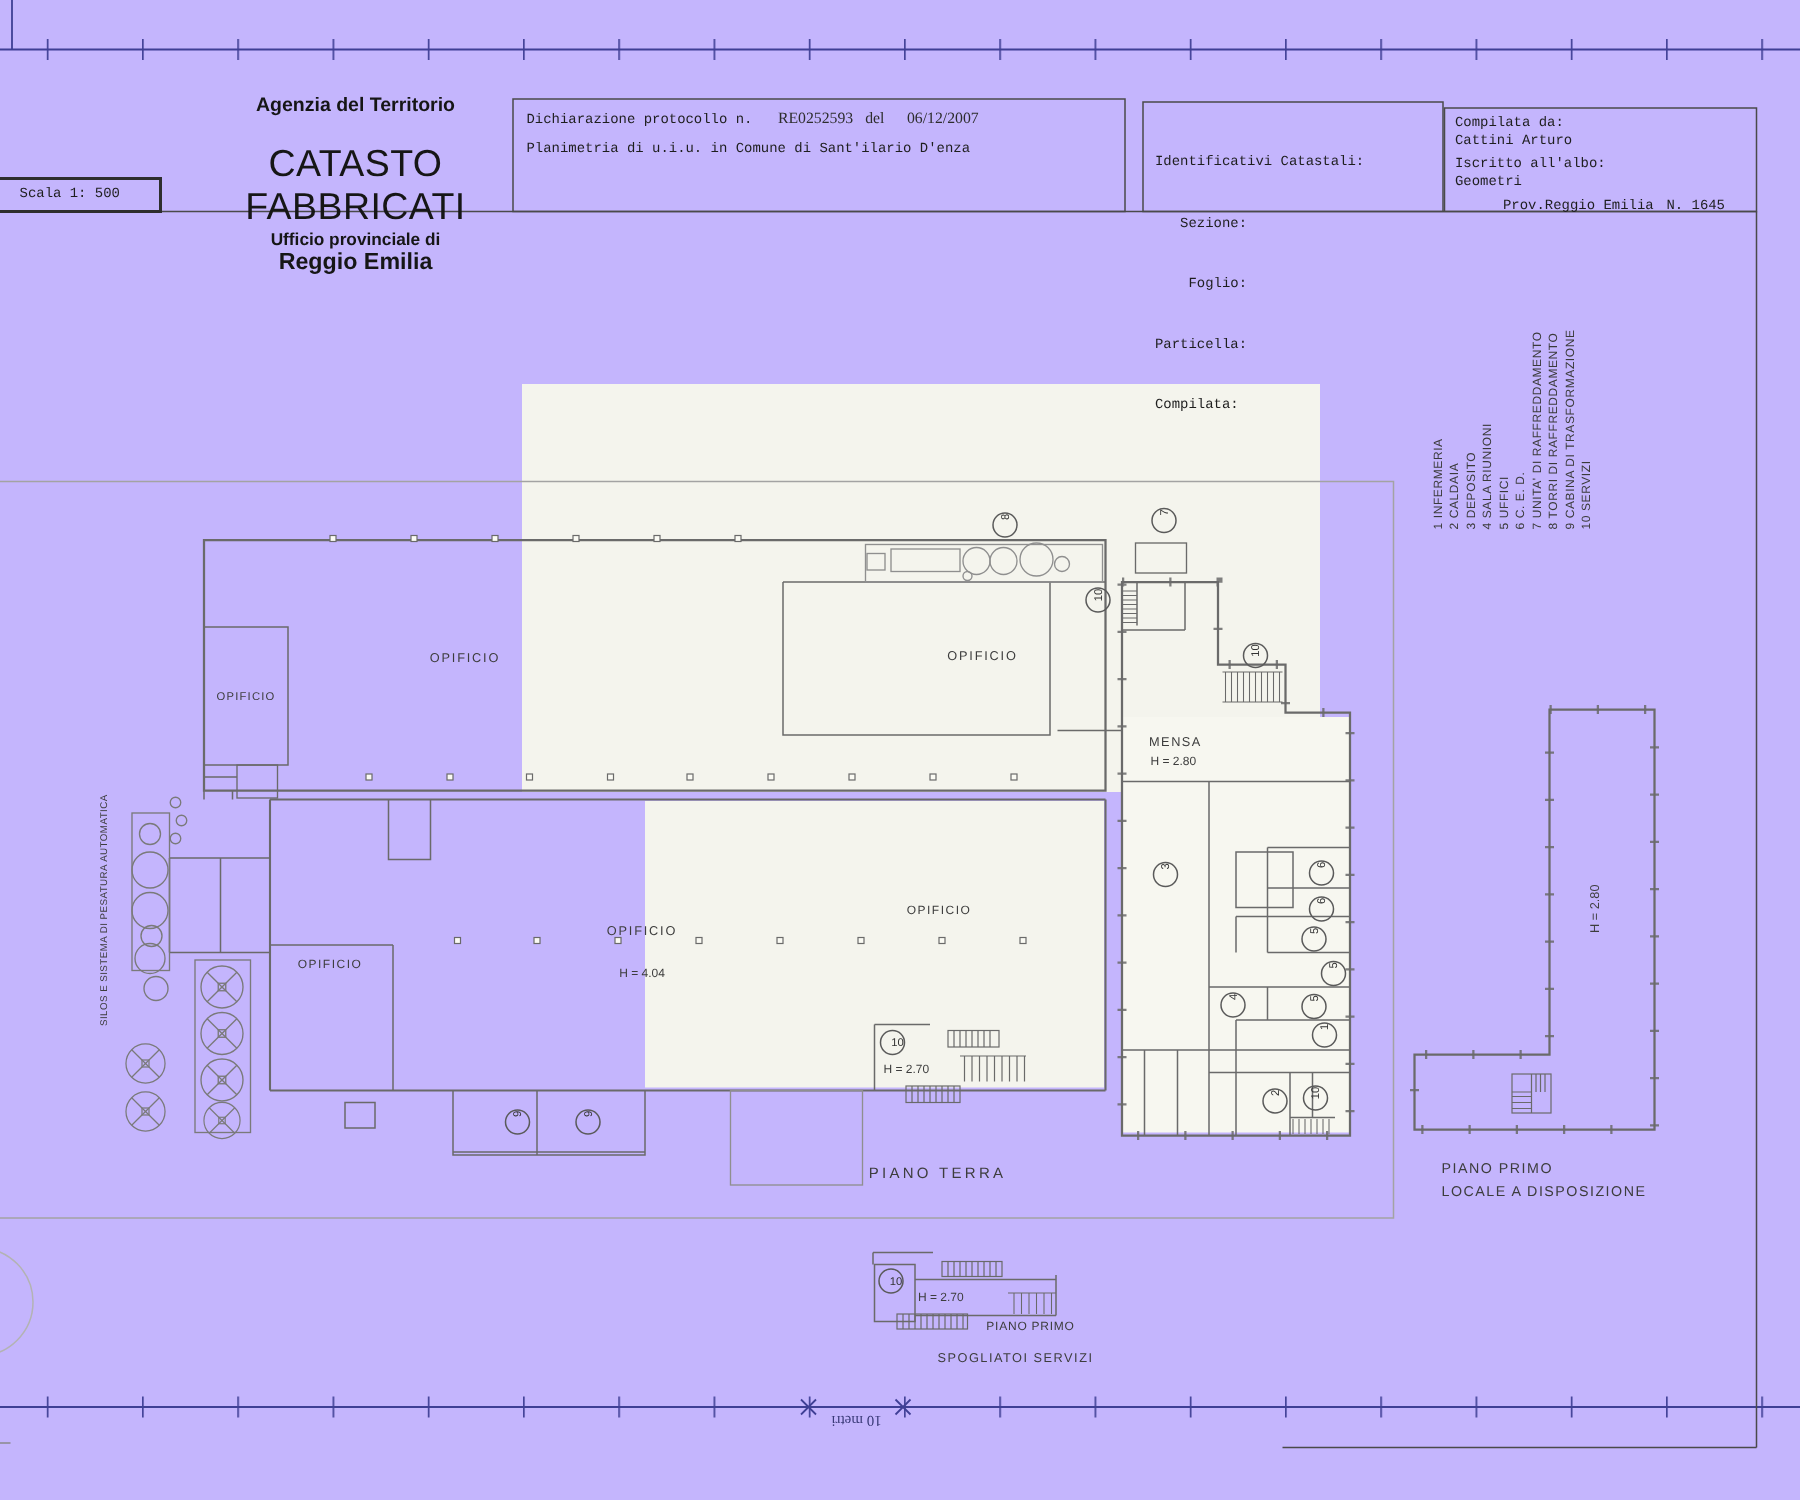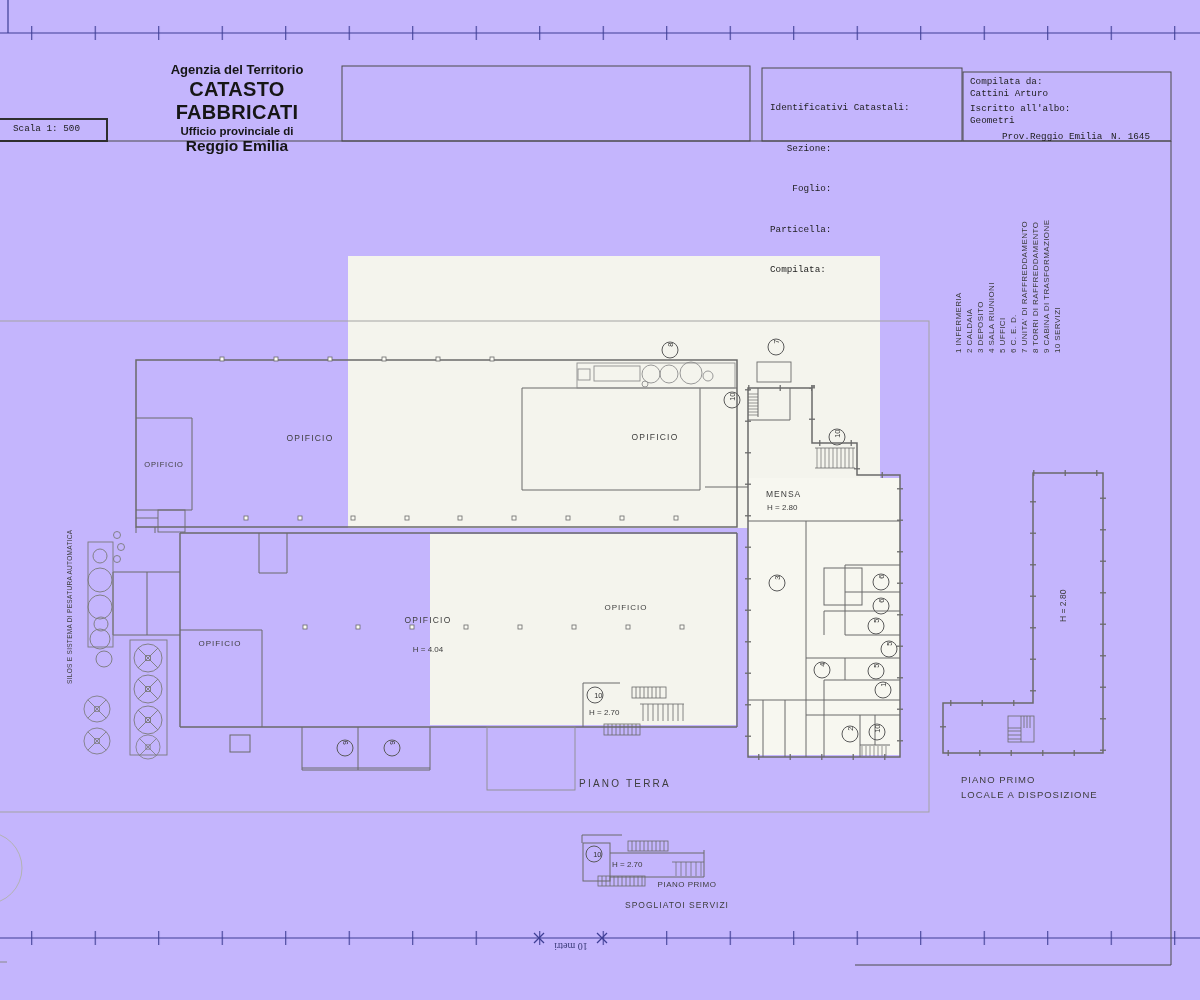--- a/index.html
+++ b/index.html
@@ -5,21 +5,21 @@
   html,body{margin:0;padding:0;background:#e8e8e2;}
   #page{position:relative;width:1200px;height:1000px;background:#c4b5fd;overflow:hidden;
         font-family:"Liberation Sans",sans-serif;color:#2d2d2d;}
   #page *{box-sizing:border-box;}
   .abs{position:absolute;}
   svg{position:absolute;left:0;top:0;}
 
   
   .agency{left:138px;top:62px;width:198px;text-align:center;color:#161616;}
   .agency .l1{font-size:13px;font-weight:bold;}
-  .agency .l2{font-size:20px;font-weight:bold;letter-spacing:.3px;margin-top:1px;}
+  .agency .l2{font-size:25px;font-weight:normal;letter-spacing:.3px;margin-top:18px;}
   .agency .l3{font-size:11.5px;font-weight:bold;margin-top:1px;}
   .agency .l4{font-size:15.5px;font-weight:bold;}
   .mono{font-family:"Liberation Mono",monospace;font-size:9.3px;color:#1e1e1e;}
   .scala{left:0;top:123px;width:93px;text-align:center;}
   .dich{left:351px;top:74px;width:392px;}
   .dich .row1{display:flex;align-items:baseline;white-space:pre;}
   .serifv{font-family:"Liberation Serif",serif;font-size:10.5px;}
   .dich .row2{margin-top:8px;white-space:pre;}
   .ident{left:770px;top:74px;line-height:13.5px;white-space:pre;}
   .comp{left:970px;top:76px;width:194px;line-height:12px;}
@@ -222,20 +222,29 @@
 
   <div class="abs agency">
     <div class="l1">Agenzia del Territorio</div>
     <div class="l2">CATASTO FABBRICATI</div>
     <div class="l3">Ufficio provinciale di</div>
     <div class="l4">Reggio Emilia</div>
   </div>
 
   <div class="abs mono scala">Scala 1: 500</div>
 
+  <div class="abs dich">
+    <div class="row1">
+      <span class="mono">Dichiarazione protocollo n.</span>
+      <span class="serifv" style="margin-left:17px">RE0252593</span>
+      <span class="serifv" style="margin-left:8px">del</span>
+      <span class="serifv" style="margin-left:15px">06/12/2007</span>
+    </div>
+    <div class="row2 mono">Planimetria di u.i.u. in Comune di Sant'ilario D'enza</div>
+  </div>
 
   <div class="abs mono ident">
     <div>Identificativi Catastali:</div>
     <div>   Sezione:</div>
     <div>    Foglio:</div>
     <div>Particella:</div>
     <div>Compilata:</div>
   </div>
 
   <div class="abs mono comp">

